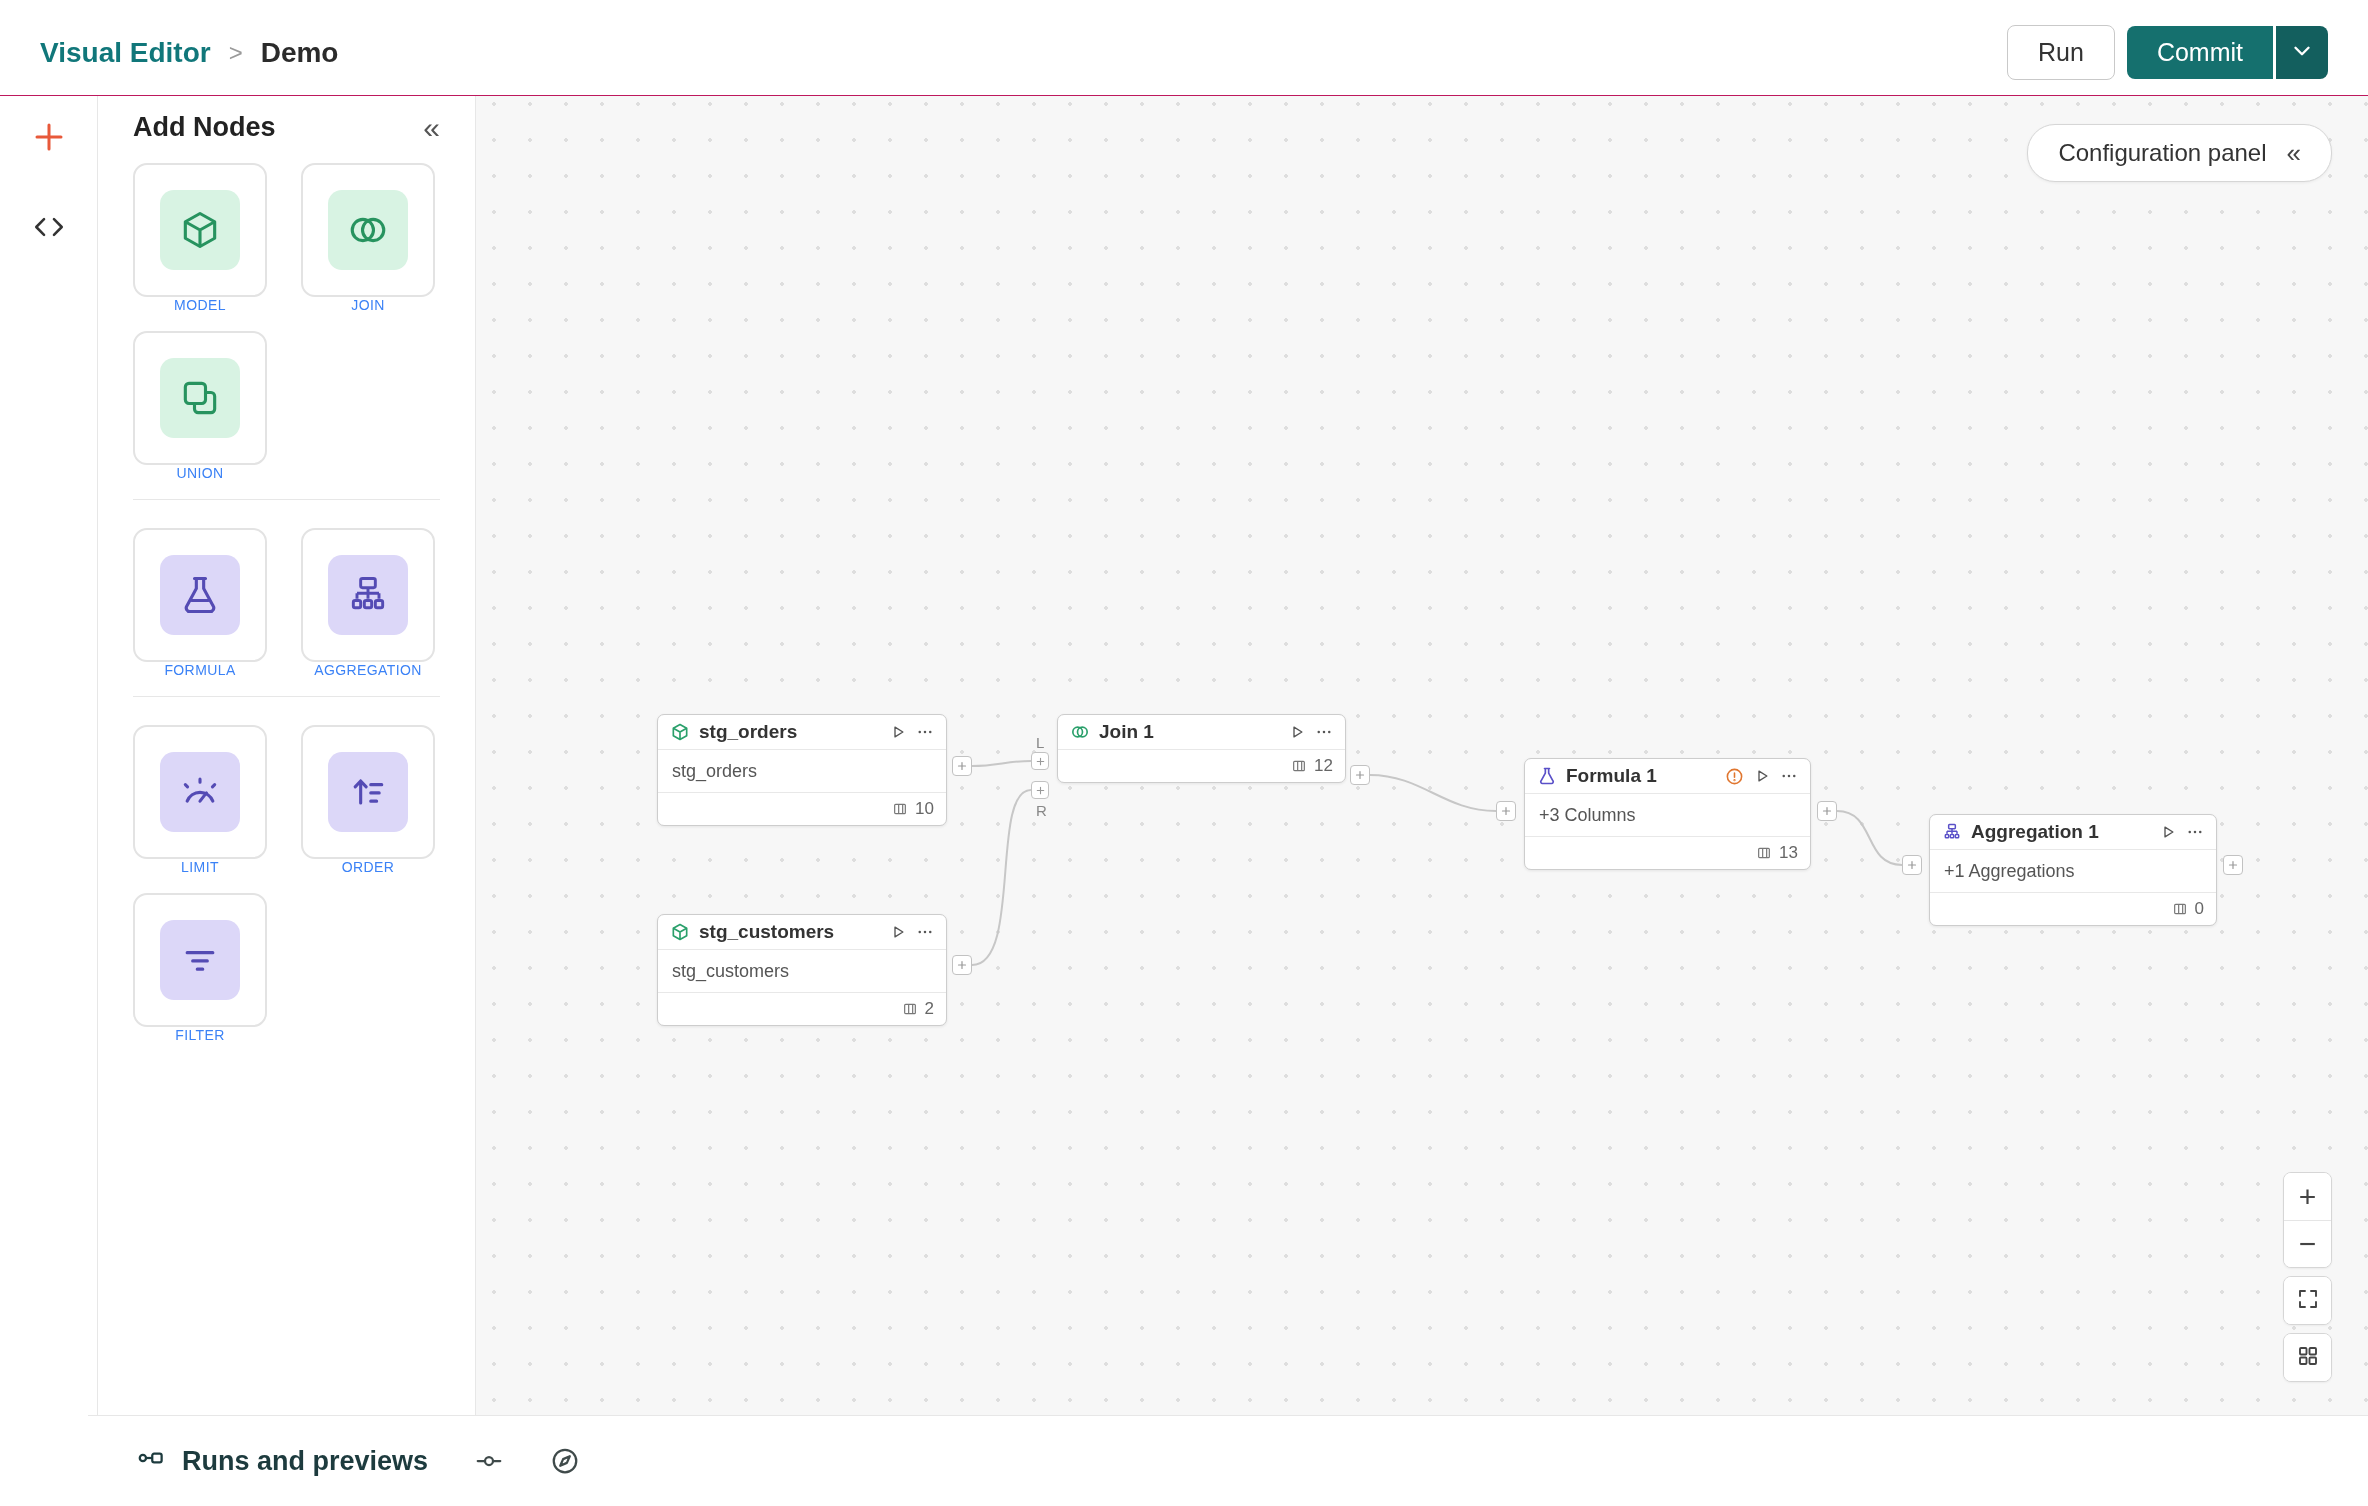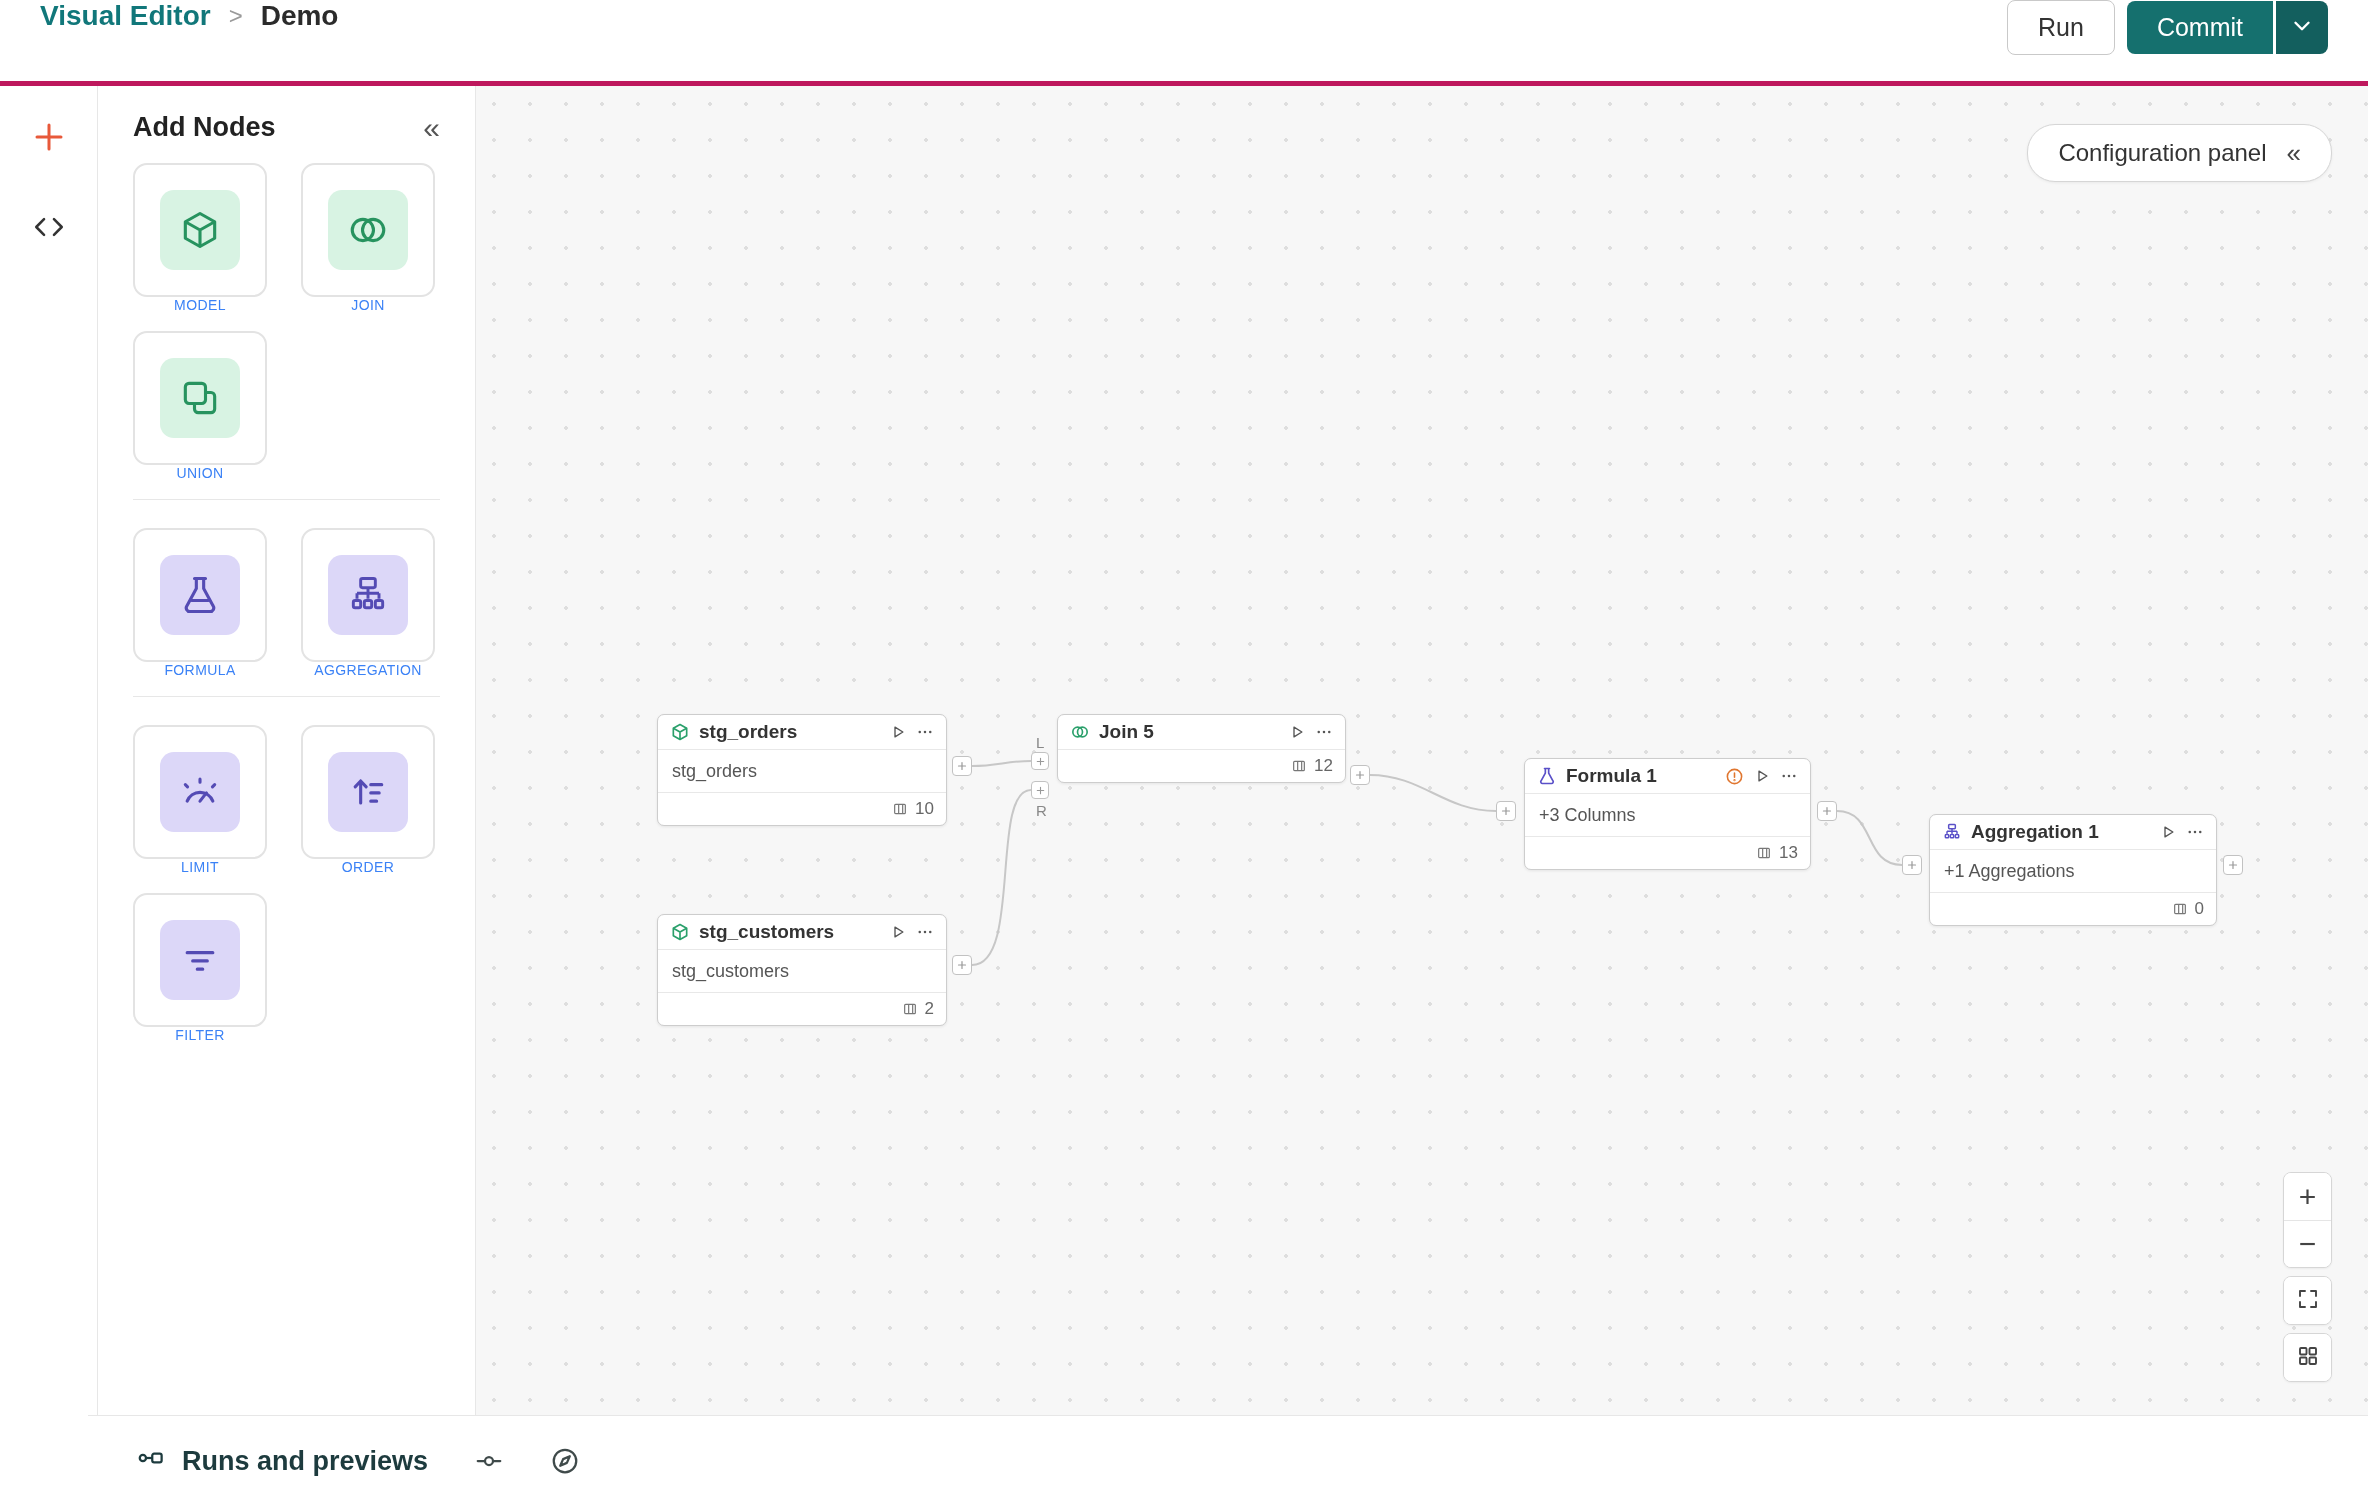--- a/index.html
+++ b/index.html
@@ -1,21 +1,21 @@
 <!DOCTYPE html>
 <html><head>
 <meta charset="utf-8">
 <style>
   * { margin:0; padding:0; box-sizing:border-box; }
   html,body { width:2368px; height:1506px; overflow:hidden; background:#fff;
     font-family:"Liberation Sans", sans-serif; color:#2e2e2e; }
 
   
-  .header { position:absolute; left:0; top:0; width:2368px; height:86px; background:#fff;
-    border-bottom:5px solid #be185d; display:flex; align-items:flex-start; padding:0 40px; z-index:10; }
+  .header { position:absolute; left:0; top:10px; width:2368px; height:86px; background:#fff;
+    border-bottom:1px solid #be185d; display:flex; align-items:center; padding:0 40px; z-index:10; }
   .breadcrumb { display:flex; align-items:center; gap:18px; font-size:28px; font-weight:700; }
   .bc-root { color:#11777a; cursor:pointer; }
   .bc-sep { color:#9a9a9a; font-weight:400; font-size:24px; }
   .bc-current { color:#2b2b2b; }
   .header-actions { margin-left:auto; display:flex; align-items:center; gap:12px; }
   .btn-run { background:#fff; border:1px solid #c9c9c9; border-radius:8px; padding:12px 30px;
     font-size:25px; color:#333; cursor:pointer; }
   .commit-group { display:flex; align-items:stretch; gap:3px; }
   .btn-commit { background:#15706e; color:#fff; border:none; border-radius:8px 0 0 8px;
     padding:12px 30px; font-size:25px; cursor:pointer; }
@@ -345,21 +345,21 @@
   </div>
 
   <div class="node" style="left:581px;top:628px;width:289px;">
     <div class="node-header">
       <span class="nicon green">
         <svg width="20" height="20" viewBox="0 0 24 24" fill="none" stroke="currentColor" stroke-width="2">
             <circle cx="9.2" cy="12" r="5.8"></circle>
             <circle cx="14.8" cy="12" r="5.8"></circle>
           </svg>
       </span>
-      <span class="node-title">Join 5</span>
+      <span class="node-title">Join 1</span>
       <span class="spacer"></span>
       <span class="hicon">
         <svg width="18" height="18" viewBox="0 0 24 24" fill="none" stroke="currentColor" stroke-width="1.8" stroke-linejoin="round">
             <path d="M8 5.5v13l10.5-6.5z"></path>
           </svg>
       </span>
       <span class="hicon">
         <svg width="18" height="18" viewBox="0 0 24 24" fill="currentColor">
             <circle cx="5" cy="12" r="1.7"></circle>
             <circle cx="12" cy="12" r="1.7"></circle>

